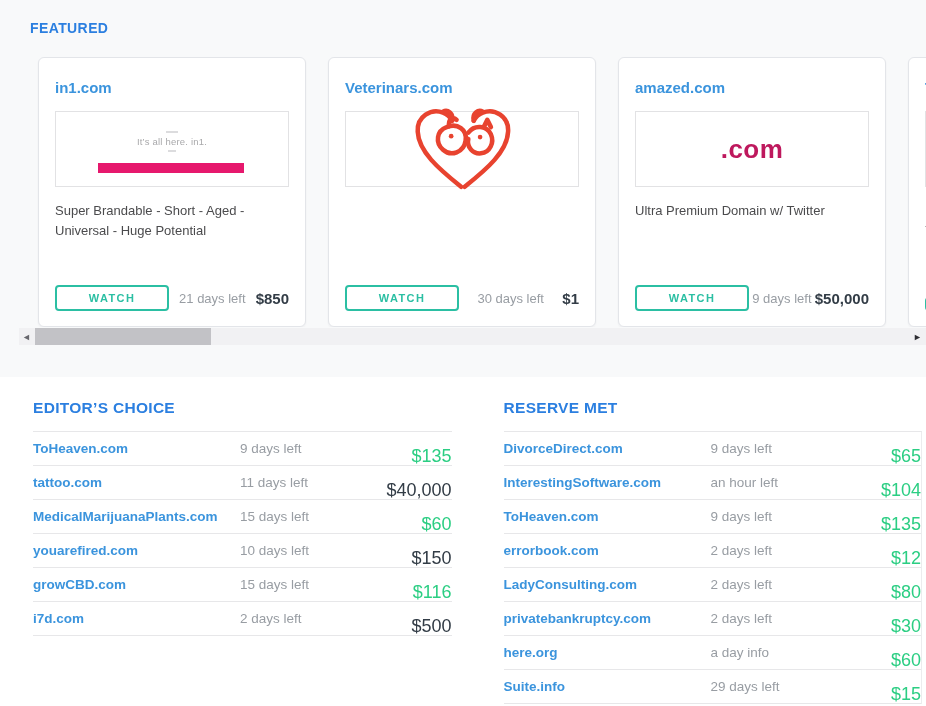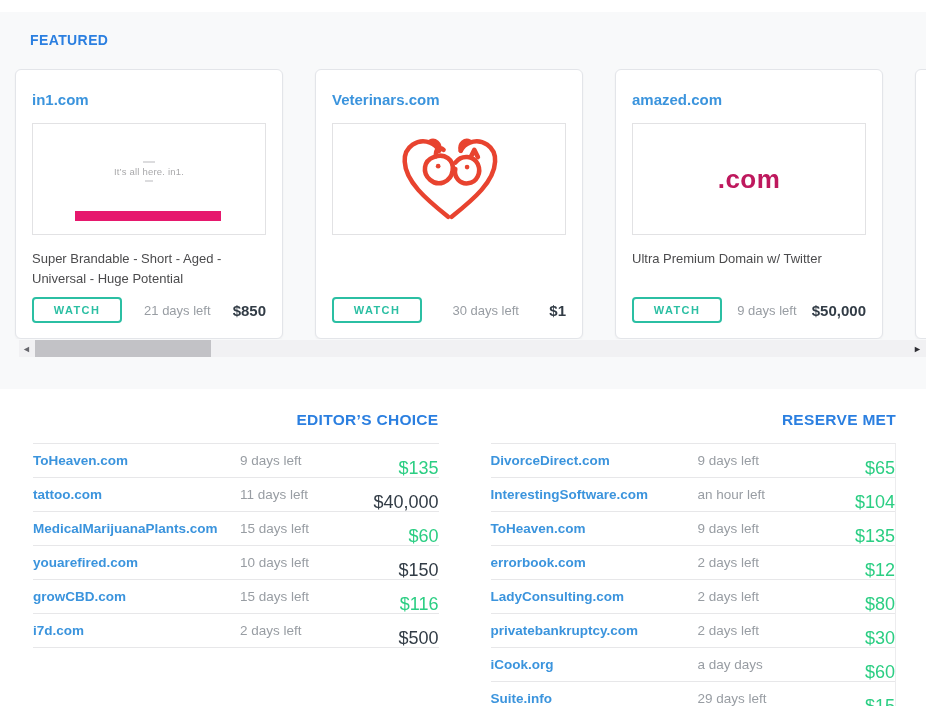--- a/index.html
+++ b/index.html
@@ -7,52 +7,52 @@
     --teal:#2bbfa3; --muted:#989da3; --divider:#e7e7e9; --card-border:#e3e5e9;
     --bg-top:#f8f9fa; --pink:#e6186d; --red:#e8432f;
   }
   *{box-sizing:border-box;}
   html,body{margin:0;padding:0;}
   body{
     width:926px;height:706px;overflow:hidden;background:#fff;
     font-family:"Liberation Sans",sans-serif;color:#4b4b4d;
   }
   
-  .top{height:377px;background:var(--bg-top);padding-top:20px;margin-top:12px;}
+  .top{height:377px;background:var(--bg-top);padding-top:20px;}
   .featured-title{margin-left:30px;font-size:14px;font-weight:700;color:var(--header-blue);letter-spacing:.4px;}
-  .cards{display:flex;gap:32px;padding-left:15px;margin-top:21px;width:926px;overflow:hidden;}
+  .cards{display:flex;gap:22px;padding-left:38px;margin-top:21px;width:926px;overflow:hidden;}
   .card{flex:0 0 268px;height:270px;background:#fff;border:1px solid var(--card-border);
         border-radius:6px;padding:16px;position:relative;box-shadow:0 1px 2px rgba(30,40,60,.05);}
   .card-title{color:var(--link-blue);font-size:15px;font-weight:700;margin:5px 0 15px;cursor:pointer;white-space:nowrap;}
-  .card-image{height:112px;border:1px solid #e2e2e4;display:flex;align-items:center;justify-content:center;position:relative;background:#fff;cursor:pointer;}
+  .card-image{height:76px;border:1px solid #e2e2e4;display:flex;align-items:center;justify-content:center;position:relative;background:#fff;cursor:pointer;}
   .card-desc{margin-top:14px;font-size:13px;color:#4b4b4d;line-height:1.55;}
   .pre{white-space:pre-line;}
   .card-footer{position:absolute;left:16px;right:16px;bottom:15px;display:flex;align-items:center;}
-  .watch{width:90px;padding:5px 0;text-align:center;border:2px solid var(--teal);border-radius:4px;
+  .watch{width:114px;padding:5px 0;text-align:center;border:2px solid var(--teal);border-radius:4px;
          color:var(--teal);background:#fff;font-size:11px;font-weight:700;letter-spacing:1.4px;
          font-family:inherit;cursor:pointer;}
   .time{flex:1;text-align:center;font-size:13px;color:var(--muted);}
   .cprice{font-size:15px;font-weight:700;color:var(--dark);}
   
   .in1-center{text-align:center;margin-bottom:16px;}
   .in1-line{width:12px;height:2px;background:#dcdcde;margin:3px auto;}
   .in1-line.small{width:8px;}
   .in1-text{font-size:9.5px;color:#a9a9ab;letter-spacing:.2px;}
   .in1-bar{position:absolute;left:18%;bottom:13px;width:63%;height:10px;background:var(--pink);}
   
   .dotcom{font-size:26px;font-weight:700;color:#be185d;letter-spacing:.5px;}
   
   .hscroll{position:relative;margin:1px 0 0 19px;width:907px;height:17px;background:#f1f1f3;}
   .sb-btn{position:absolute;top:0;width:15px;height:17px;border:none;background:transparent;
           display:flex;align-items:center;justify-content:center;font-size:9px;color:#67676d;padding:0;cursor:pointer;}
   .sb-btn.left{left:0;}
   .sb-btn.right{right:1px;color:#2e2e33;}
   .sb-thumb{position:absolute;left:16px;top:0;width:176px;height:17px;background:#c2c2c6;cursor:pointer;}
   
-  .lists{display:flex;gap:52px;padding:22px 30px 0 33px;background:#fff;text-align:right;}
+  .lists{display:flex;gap:52px;padding:22px 4px 0 33px;background:#fff;}
   .lcol{flex:1;min-width:0;}
   .ltitle{color:var(--header-blue);font-size:15.5px;font-weight:700;letter-spacing:.3px;margin:0 0 14px;}
   .rows{border-top:1px solid var(--divider);}
   .col-right .rows{border-right:1px solid #ececee;}
   .lrow{position:relative;display:flex;align-items:center;height:34px;border-bottom:1px solid var(--divider);}
   .ldomain{color:var(--link-blue);font-weight:700;font-size:13.5px;white-space:nowrap;cursor:pointer;}
   .ltime{position:absolute;left:207px;color:var(--muted);font-size:13.5px;}
   .lprice{margin-left:auto;font-weight:400;font-size:18px;margin-top:16px;}
   .lprice[data-color="green"]{color:var(--green);}
   .lprice[data-color="dark"]{color:var(--dark);}
@@ -211,22 +211,22 @@
         <span class="ldomain">LadyConsulting.com</span>
         <span class="ltime">2 days left</span>
         <span class="lprice" data-color="green">$80</span>
       </div>
       <div class="lrow">
         <span class="ldomain">privatebankruptcy.com</span>
         <span class="ltime">2 days left</span>
         <span class="lprice" data-color="green">$30</span>
       </div>
       <div class="lrow">
-        <span class="ldomain">iCook.org</span>
-        <span class="ltime">a day days</span>
+        <span class="ldomain">here.org</span>
+        <span class="ltime">a day info</span>
         <span class="lprice" data-color="green">$60</span>
       </div>
       <div class="lrow">
         <span class="ldomain">Suite.info</span>
         <span class="ltime">29 days left</span>
         <span class="lprice" data-color="green">$15</span>
       </div>
     </div>
   </div>
 

